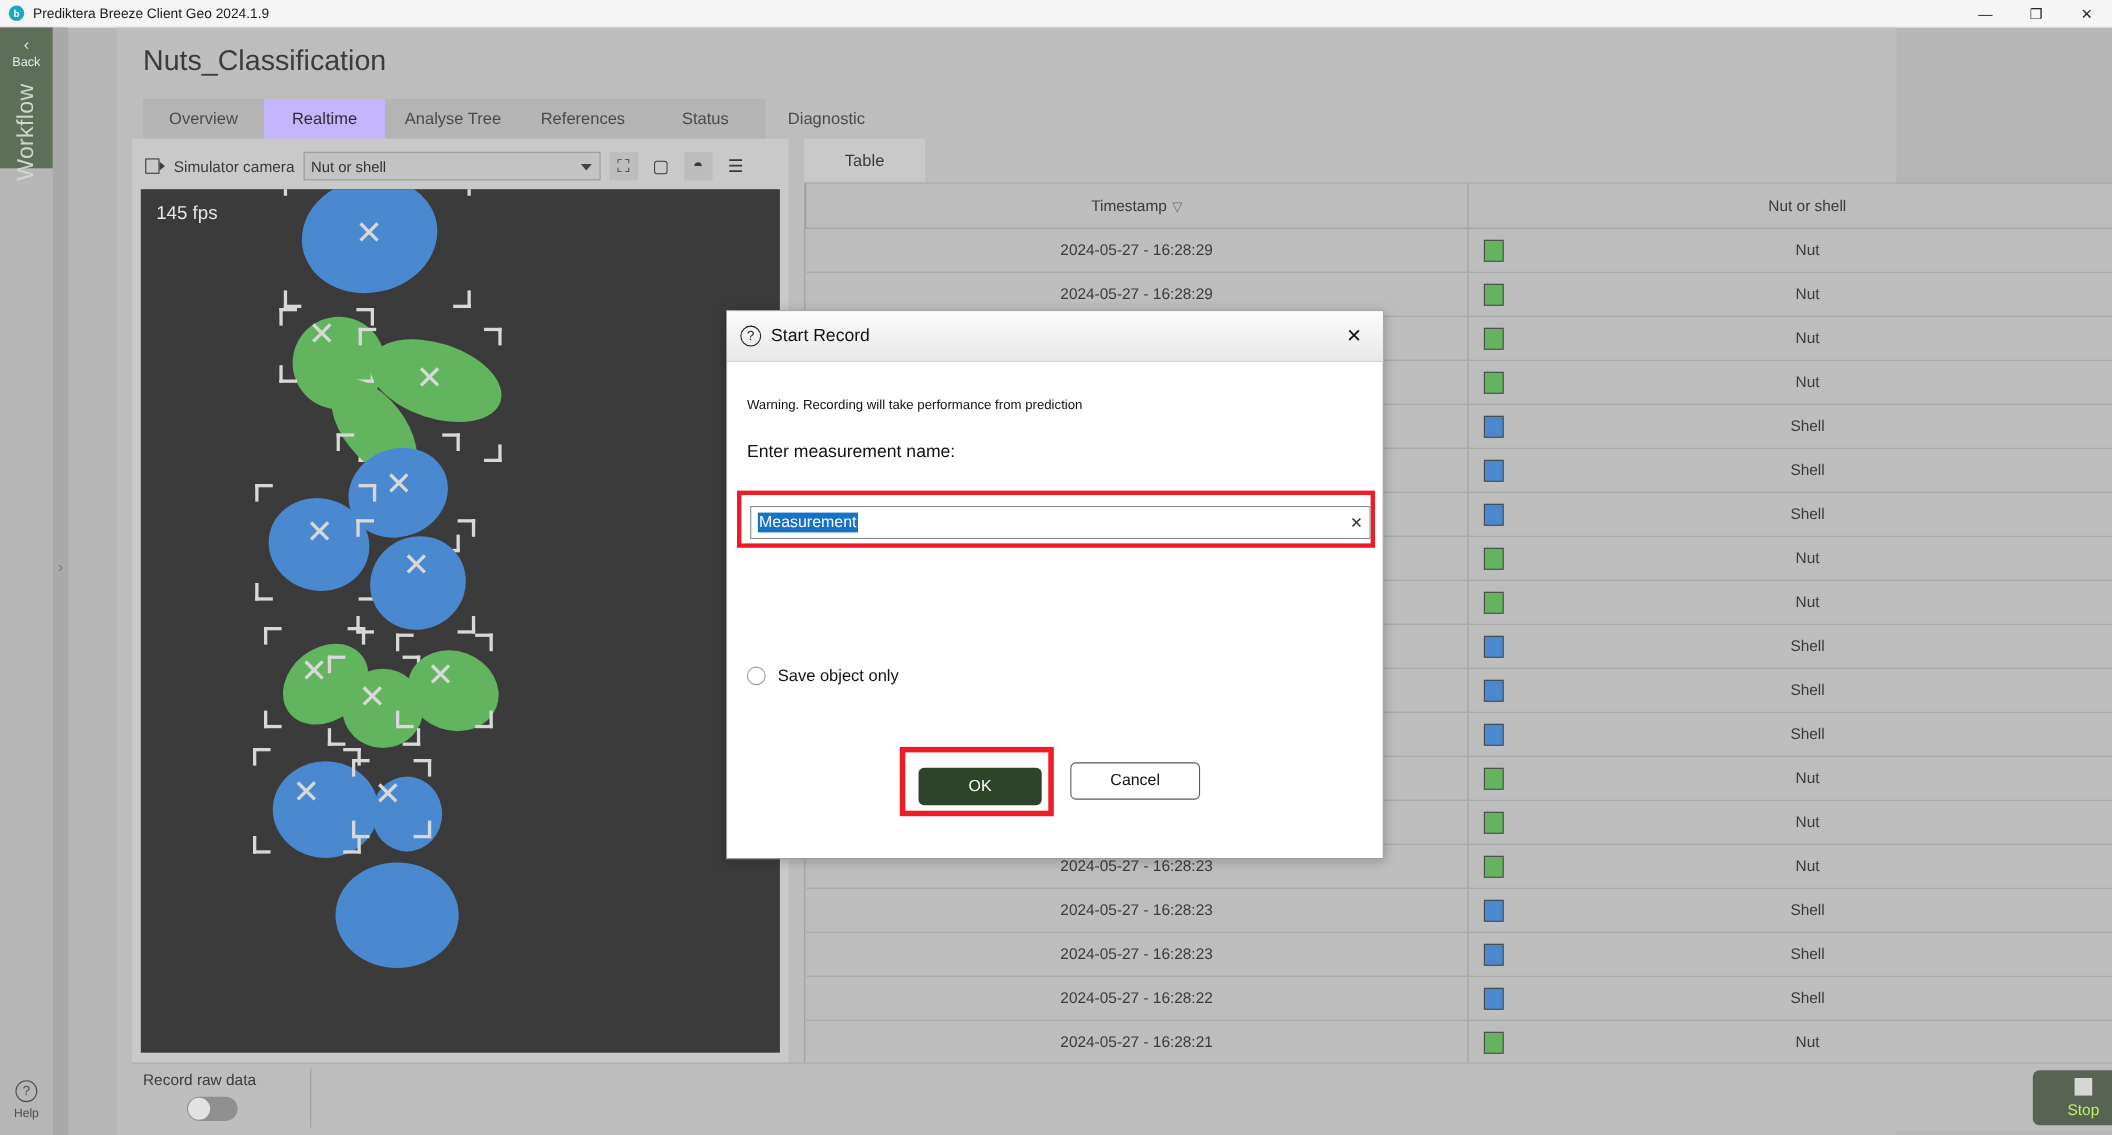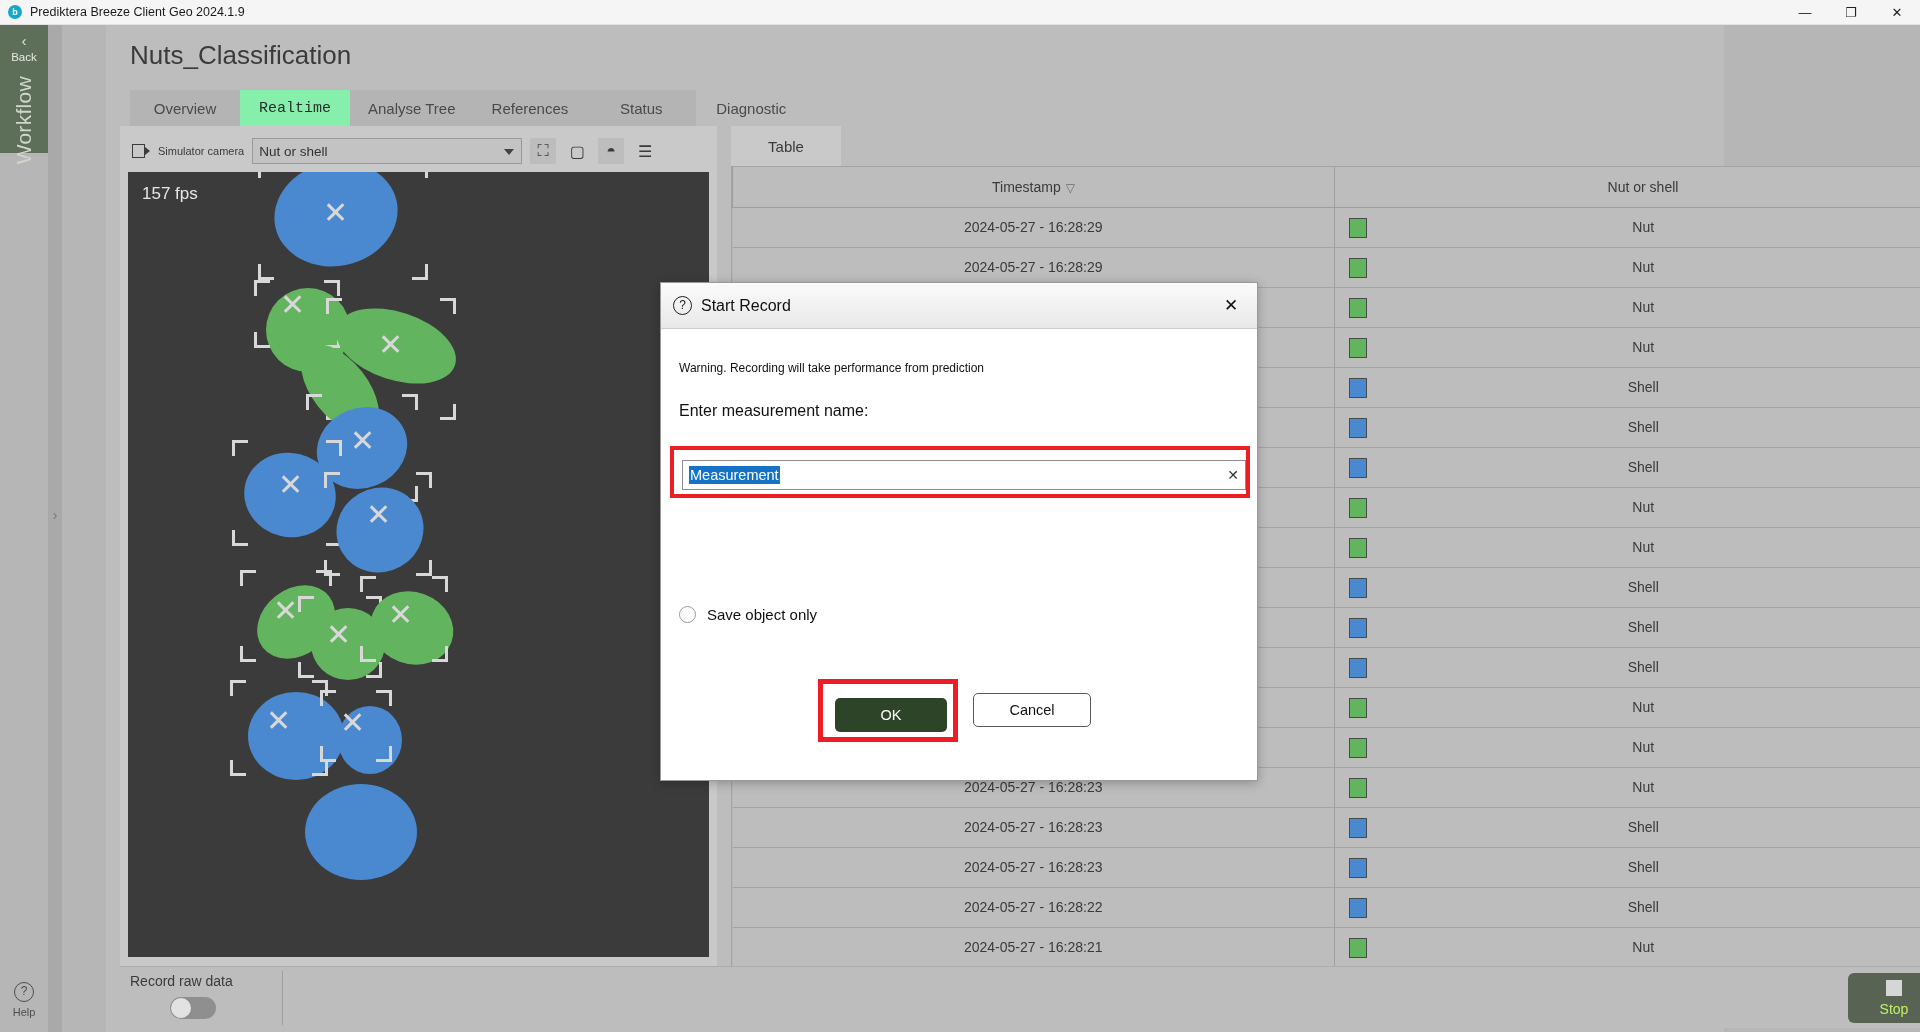--- a/index.html
+++ b/index.html
@@ -87,21 +87,21 @@
 
   
   .tabs {
     position:absolute; left:24px; top:65px; height:36px; display:flex;
   }
   .tab {
     min-width:110px; padding:0 18px; height:36px;
     display:flex; align-items:center; justify-content:center;
     font-size:15px; color:#4a4a4a; background:#b4b4b4;
   }
-  .tab.active { background:#86efac; color:#2d2d2d;font-family:Liberation Mono, monospace; }
+  .tab.active { background:#c4b5fd; color:#2d2d2d; }
   .tab.plain { background:transparent; }
 
   
   .left-panel {
     position:absolute; left:14px; top:101px; width:597px; height:855px;
     background:#c9c9c9;
   }
   .cam-toolbar {
     position:absolute; left:8px; top:8px; width:581px; height:34px;
     display:flex; align-items:center; gap:8px;
@@ -111,21 +111,21 @@
   }
   .cam-icon .body {
     position:absolute; left:0; top:0; width:13px; height:14px;
     border:1.8px solid #3c3c3c;
   }
   .cam-icon .lens {
     position:absolute; left:13px; top:3px;
     width:0; height:0; border-top:4px solid transparent;
     border-bottom:4px solid transparent; border-left:5px solid #3c3c3c;
   }
-  .cam-label { font-size:11px; color:#3b3b3b; }
+  .cam-label { font-size:14px; color:#3b3b3b; }
   .cam-select {
     width:270px; height:26px; background:#c3c3c3;
     border:1px solid #9b9b9b; display:flex; align-items:center;
     padding:0 6px; font-size:13.5px; color:#333; position:relative;
   }
   .cam-select .caret {
     position:absolute; right:7px; top:10px;
     width:0;height:0;border-left:5px solid transparent;
     border-right:5px solid transparent;border-top:6px solid #444;
   }
@@ -353,21 +353,21 @@
           <span>Nut or shell</span>
           <span class="caret"></span>
         </div>
         <div class="tool-btn sel">⛶</div>
         <div class="tool-btn">▢</div>
         <div class="tool-btn sel">◓</div>
         <div class="tool-btn">☰</div>
       </div>
 
       <div class="cam-view">
-        <div class="fps">157 fps</div>
+        <div class="fps">145 fps</div>
 
         <div class="blob" style="left:136px;top:-20px;">
           <svg width="150" height="120">
               <ellipse cx="72" cy="62" rx="62" ry="52" fill="#4a89d0" transform="rotate(-12 72 62)"></ellipse>
             </svg>
         </div>
         <div class="bracket" style="left:130px;top:-10px;width:170px;height:118px;">
           <i class="tl"></i>
             <i class="tr"></i>
             <i class="bl"></i>

